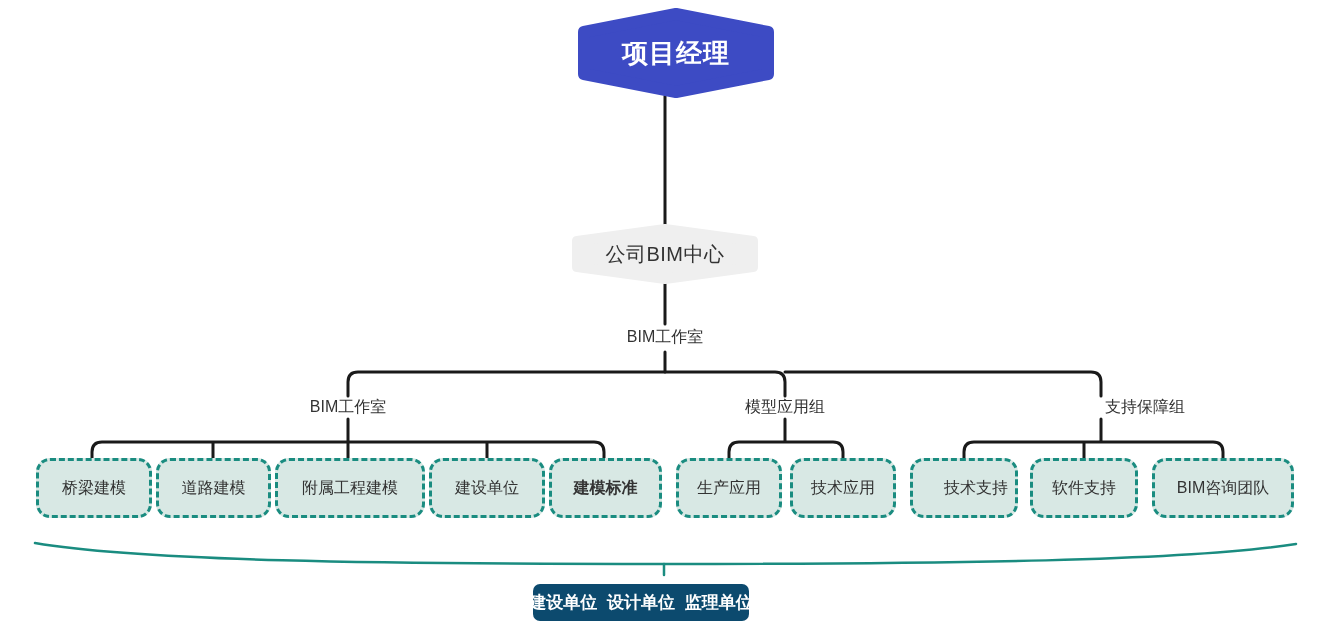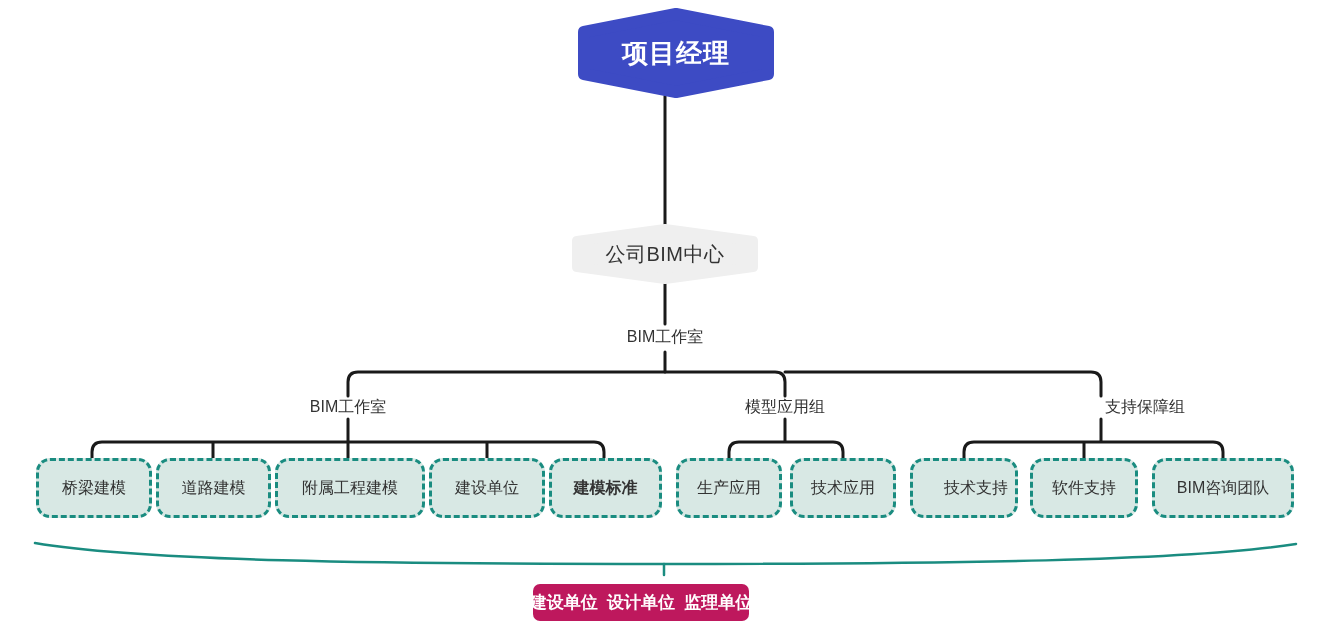--- a/index.html
+++ b/index.html
@@ -12,22 +12,22 @@
     display:flex;align-items:center;justify-content:center;}
   .root-label{color:#ffffff;font-size:26px;font-weight:bold;letter-spacing:1px;}
   .center-label{color:#333333;font-size:20px;letter-spacing:0.5px;}
   .plain-label{position:absolute;z-index:2;transform:translateX(-50%);
     color:#333333;font-size:16px;white-space:nowrap;}
   .leaf{position:absolute;z-index:2;top:458px;height:60px;box-sizing:border-box;
     background:#D8E8E4;border:3px dashed #1A8C80;border-radius:14px;
     display:flex;align-items:center;justify-content:center;
     color:#333333;font-size:16px;white-space:nowrap;}
   .banner{position:absolute;z-index:2;left:533px;top:584px;width:216px;height:37px;
-    background:#be185d;border-radius:7px;display:flex;align-items:center;justify-content:center;
-    color:#ffffff;font-size:17px;font-weight:bold;word-spacing:5px;white-space:nowrap;font-family:Liberation Serif, serif;}
+    background:#0c4a6e;border-radius:7px;display:flex;align-items:center;justify-content:center;
+    color:#ffffff;font-size:17px;font-weight:bold;word-spacing:5px;white-space:nowrap;}
 </style>
 </head>
 <body>
 
 <div class="stage">
 
   <svg class="lines-svg" width="1326" height="640" viewBox="0 0 1326 640">
     <g fill="none" stroke="#1A1A1A" stroke-width="3" stroke-linecap="round">
       <path d="M665 96 L665 224"></path>
       <path d="M665 284 L665 324"></path>

